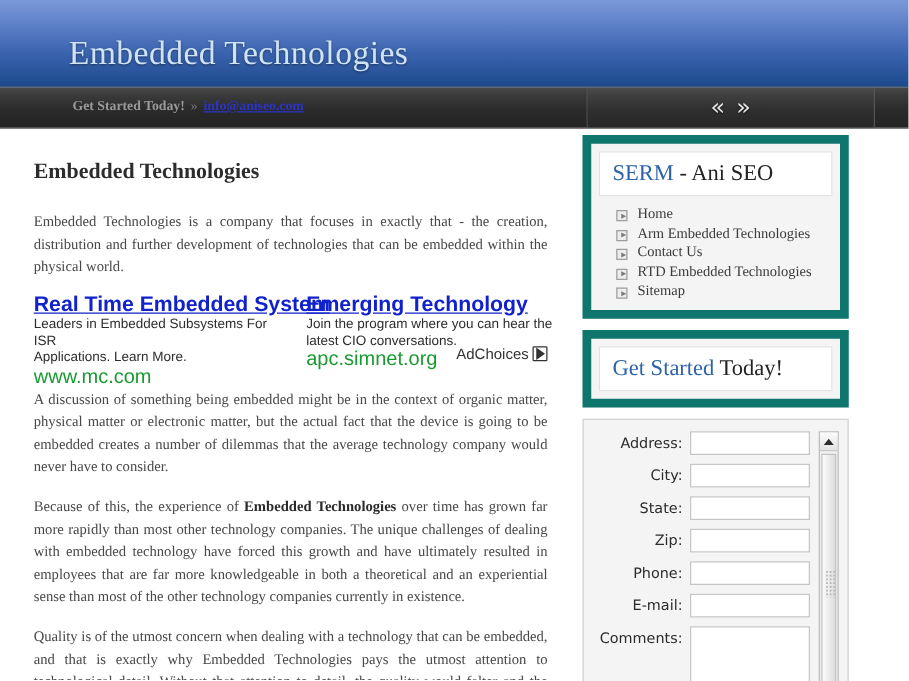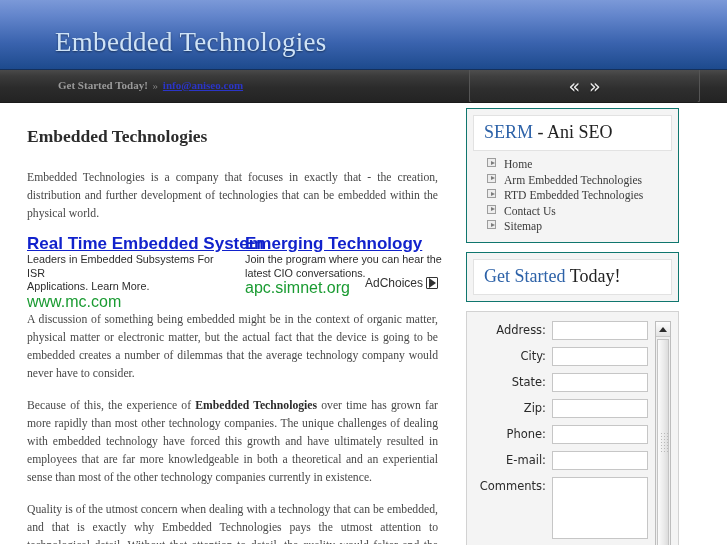--- a/index.html
+++ b/index.html
@@ -186,42 +186,42 @@
   }
 
   
   .sidebar {
     position: absolute;
     left: 466px; top: 5px;
     width: 213px;
   }
   .side-box {
     background: #f4f4f4;
-    border: 1px solid #0f766e;
+    border: 7px solid #0f766e;
     margin-bottom: 9px;
     padding: 6px;
   }
   .side-head {
     background: #ffffff;
     border: 1px solid #e2e2e2;
     padding: 6px 10px 7px 10px;
     font-family: "Liberation Serif", serif;
     font-size: 18px;
     white-space: nowrap;
   }
   .side-head .accent { color: #2d62a8; }
   .side-head .plain { color: #222222; }
   .side-nav {
     list-style: none;
     margin: 7px 0 3px 0;
     padding: 0 0 0 14px;
   }
   .side-nav li {
     display: flex;
-    align-items: flex-start;
+    align-items: flex-end;
     gap: 8px;
     margin-bottom: 2.5px;
     cursor: pointer;
   }
   .bullet-icon {
     display: inline-block;
     width: 9px; height: 9px;
     border: 1px solid #9d9d9d;
     background: #ededed;
     position: relative;
@@ -406,25 +406,25 @@
           <li>
             <span class="bullet-icon"></span>
             <span class="lbl">Home</span>
           </li>
           <li>
             <span class="bullet-icon"></span>
             <span class="lbl">Arm Embedded Technologies</span>
           </li>
           <li>
             <span class="bullet-icon"></span>
-            <span class="lbl">RTD Embedded Technologies</span>
+            <span class="lbl">Contact Us</span>
           </li>
           <li>
             <span class="bullet-icon"></span>
-            <span class="lbl">Contact Us</span>
+            <span class="lbl">RTD Embedded Technologies</span>
           </li>
           <li>
             <span class="bullet-icon"></span>
             <span class="lbl">Sitemap</span>
           </li>
         </ul>
       </div>
 
       <div class="side-box" style="padding:6px;">
         <div class="side-head">

